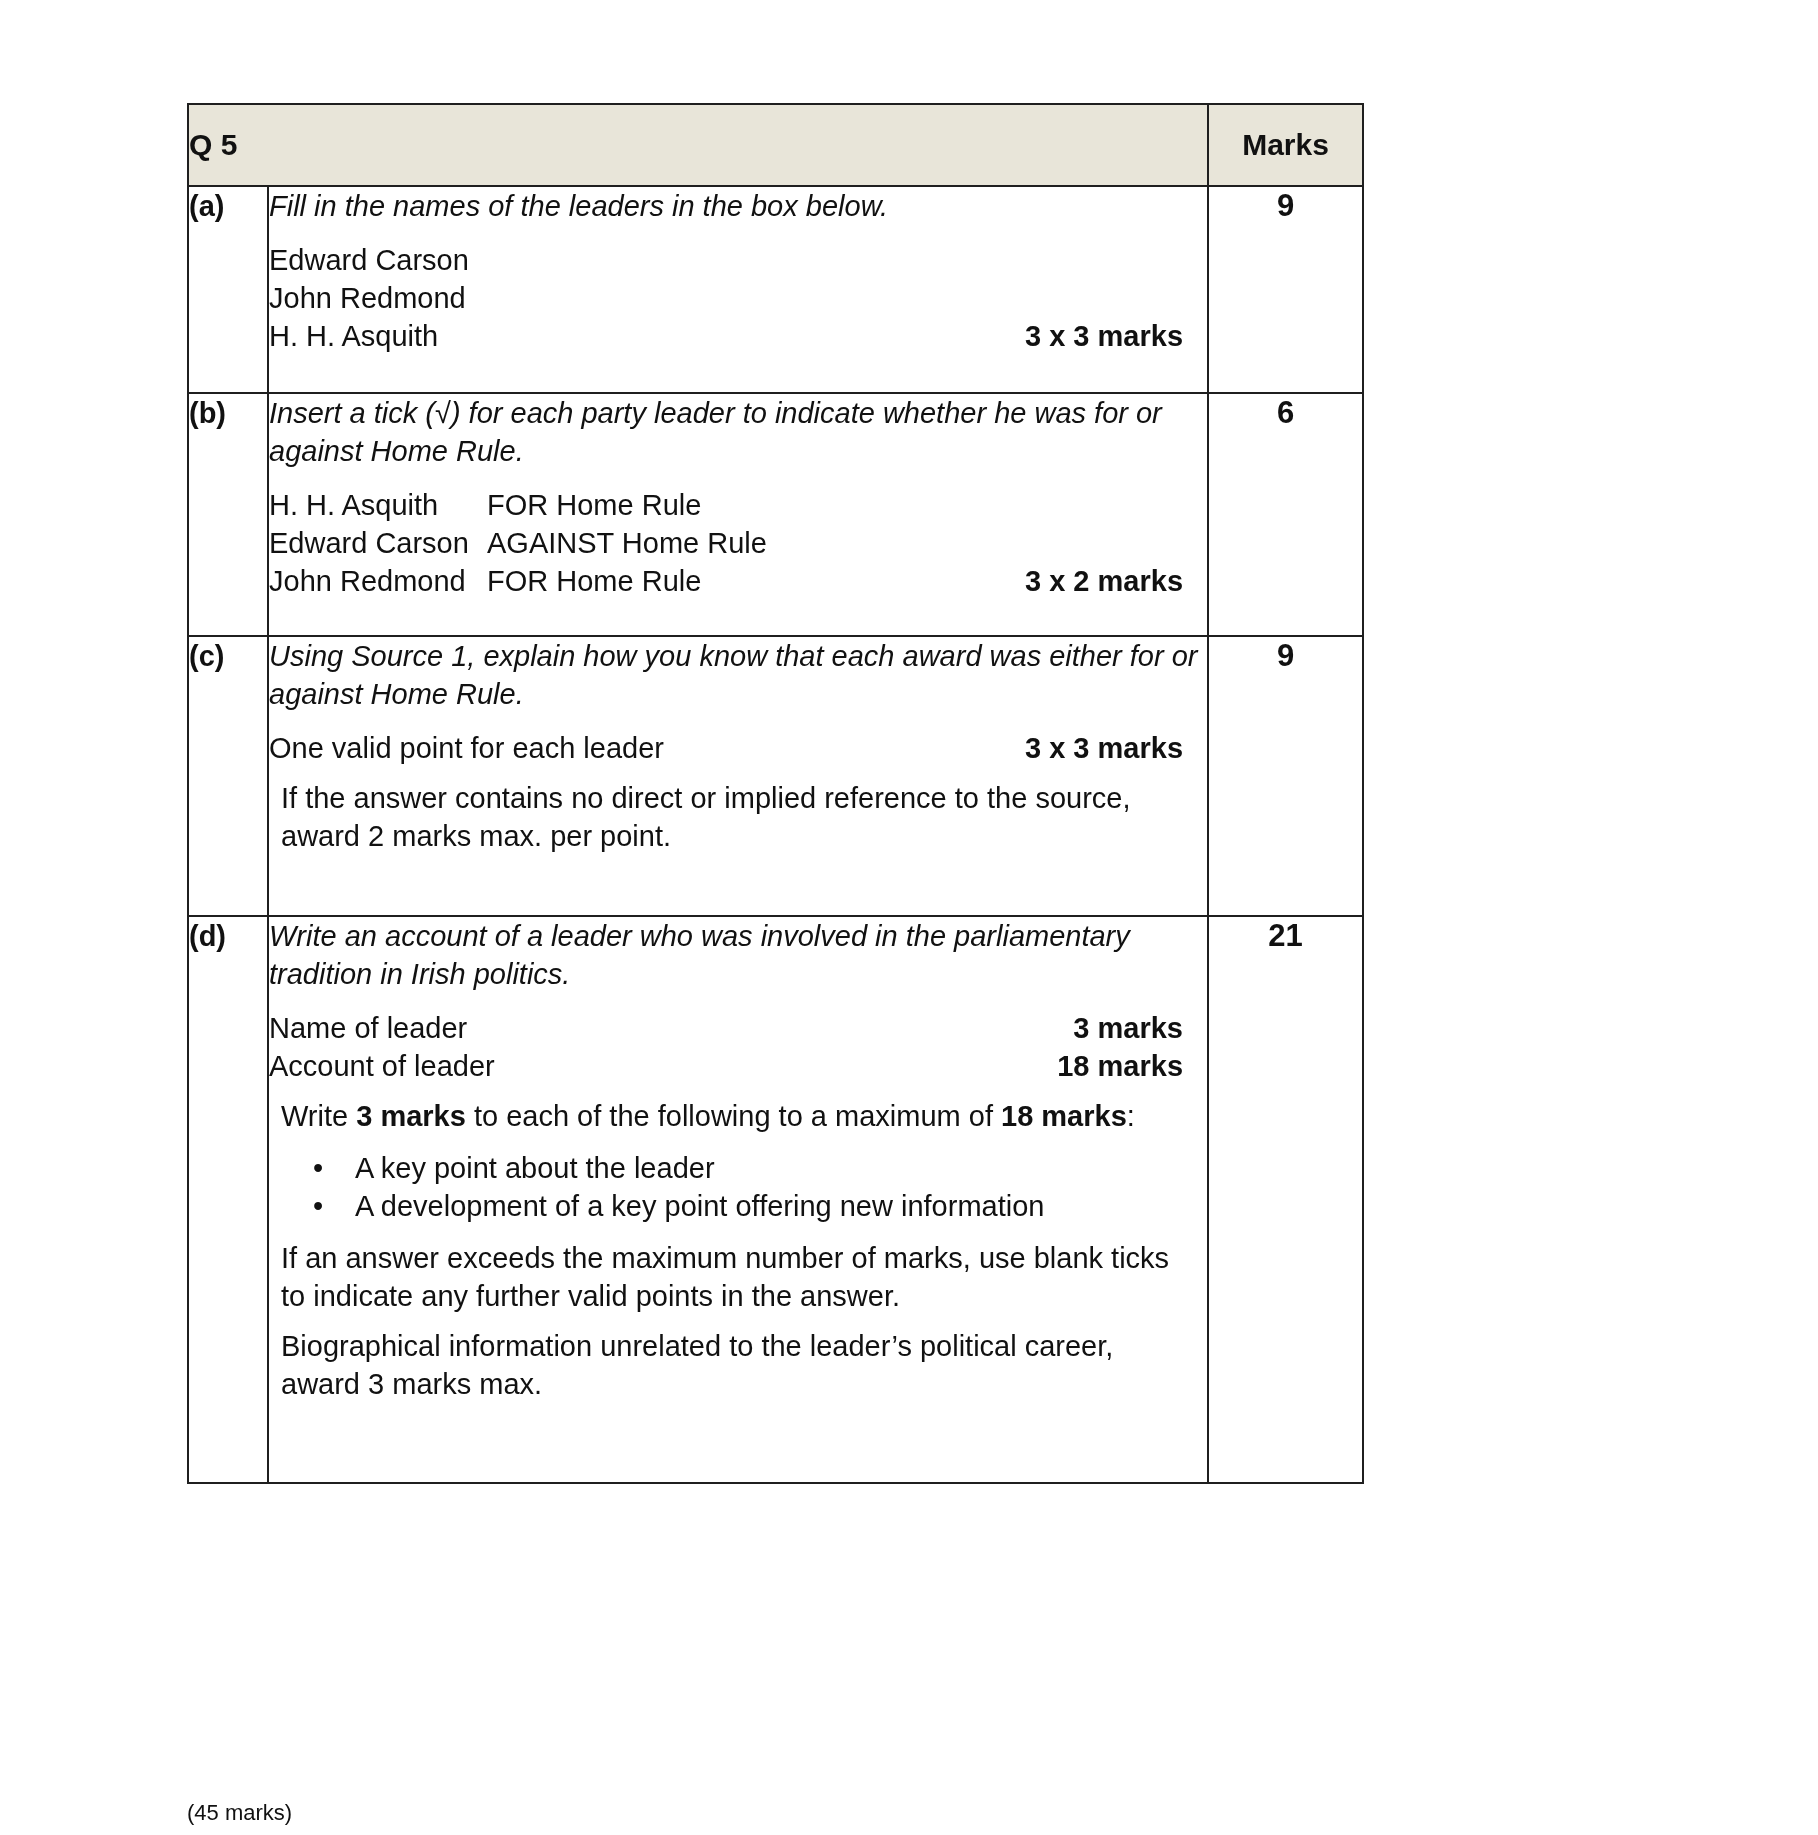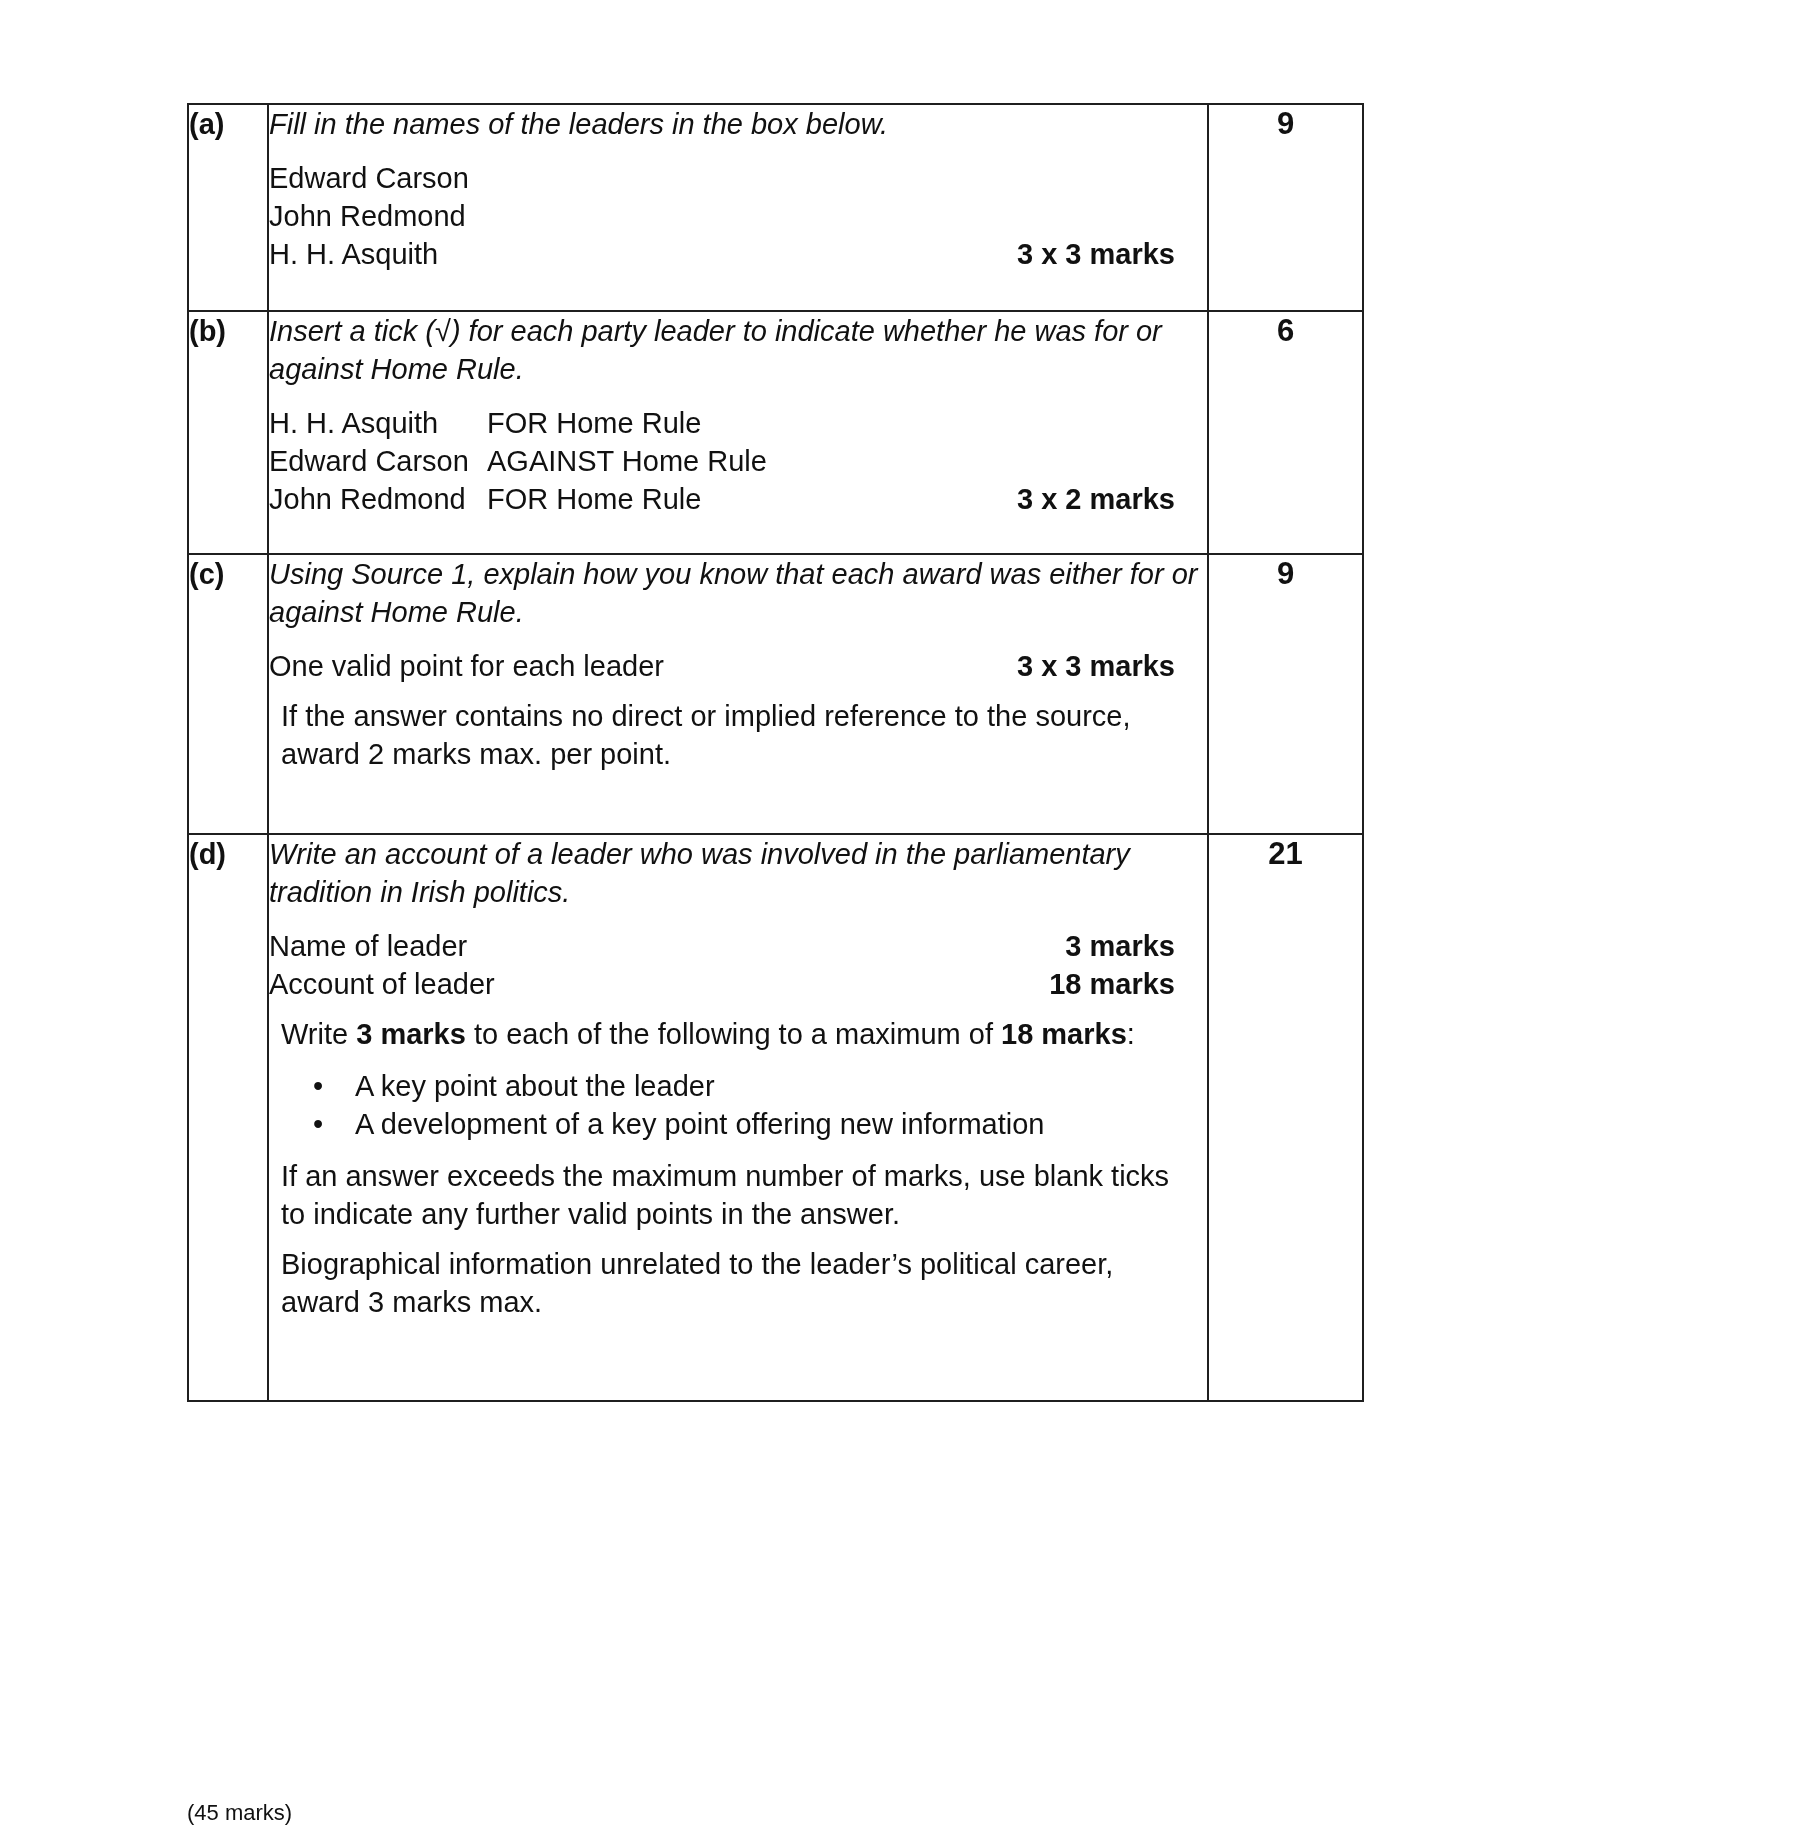--- a/index.html
+++ b/index.html
@@ -64,21 +64,21 @@
   }
   .plain-line { margin: 0; }
 
   .line-with-marks {
     display: flex;
     justify-content: space-between;
     align-items: baseline;
   }
   .marks-note {
     font-weight: bold;
-    margin-right: 32px;
+    margin-right: 24px;
     white-space: nowrap;
   }
 
   .pair { display: flex; }
   .pair .pname { width: 218px; flex: 0 0 218px; }
 
   .gap-top { margin-top: 36px; }
   .gap-top-sm { margin-top: 15px; }
   p.body-par { margin: 12px; }
 
@@ -109,20 +109,28 @@
 <div class="page">
 
   <table class="mark-scheme">
     <colgroup>
       <col style="width:80px">
       <col style="width:940px">
       <col style="width:155px">
     </colgroup>
 
     <tbody>
+        <tr class="header-row">
+      <th class="q-cell" colspan="2">
+        <span>Q 5</span>
+      </th>
+      <th class="marks-head">
+        <span>Marks</span>
+      </th>
+    </tr>
 
     <tr class="row-a">
       <td class="label-cell">(a)</td>
       <td class="content-cell">
         <p class="prompt">Fill in the names of the leaders in the box below.</p>
         <div class="plain-line">Edward Carson</div>
         <div class="plain-line">John Redmond</div>
         <div class="line-with-marks">
           <span>H. H. Asquith</span>
           <span class="marks-note">3 x 3 marks</span>

